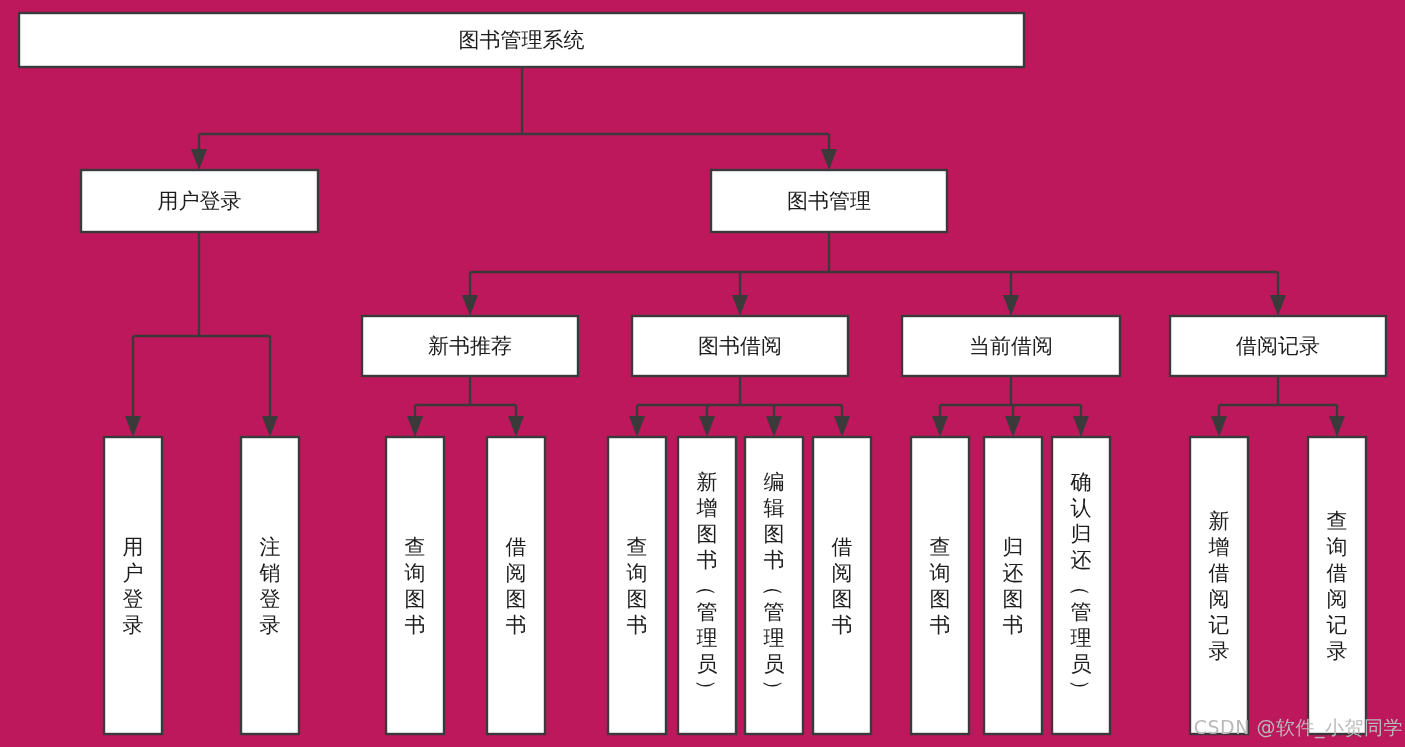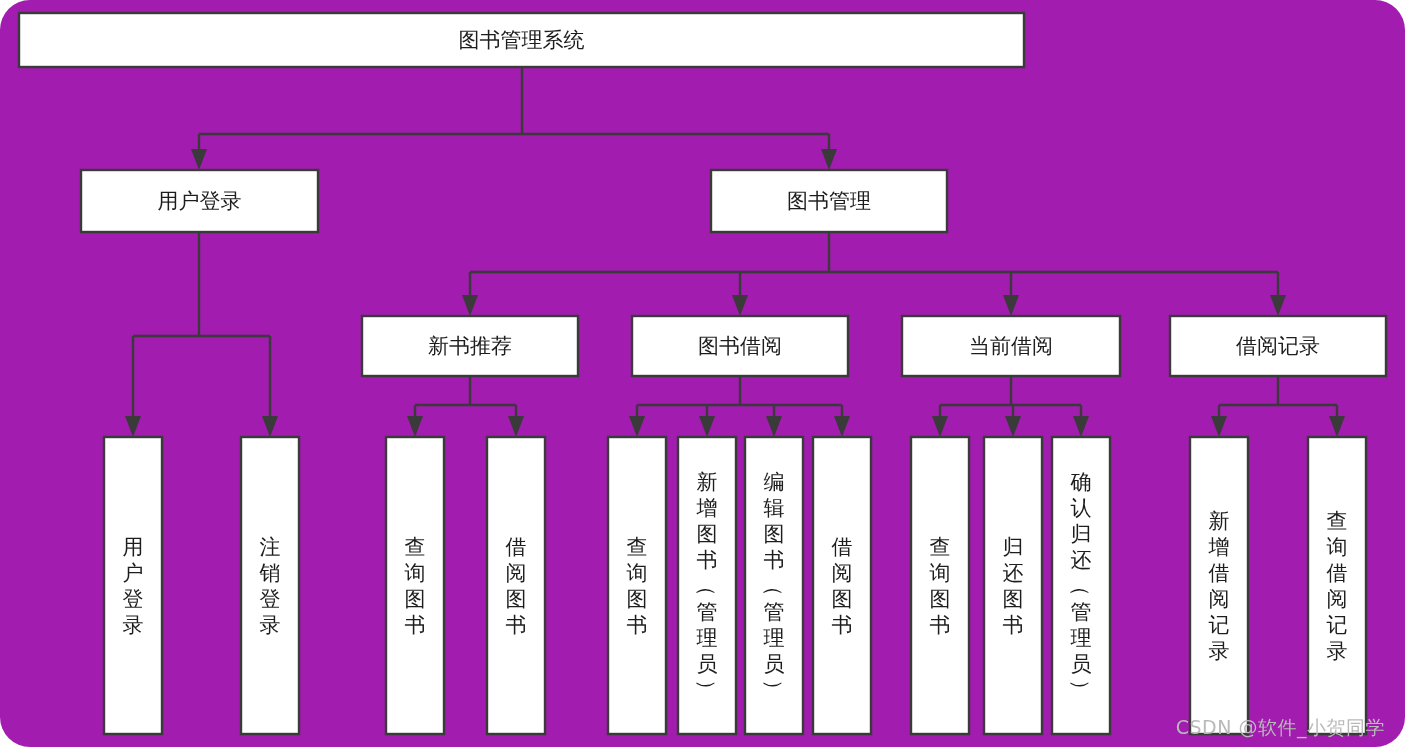--- a/index.html
+++ b/index.html
@@ -11,22 +11,21 @@
   body {
     width: 1405px;
     height: 747px;
     font-family: "DejaVu Sans", "Liberation Sans", sans-serif;
     overflow: hidden;
   }
   #diagram-root {
     position: relative;
     width: 1405px;
     height: 747px;
-    background: #a21caf;
-    border-radius: 30px;
+    background: #be185d;
   }
   svg.diagram-canvas {
     position: absolute;
     left: 0;
     top: 0;
     width: 1405px;
     height: 747px;
     display: block;
   }
   .node-box {
@@ -52,21 +51,21 @@
     stroke-width: 2.4;
     fill: none;
     stroke-linecap: butt;
   }
   .arrow-head {
     fill: #3a3a3a;
     stroke: none;
   }
   .watermark-text {
     position: absolute;
-    right: 20px;
+    right: 2px;
     bottom: 6px;
     font-family: "DejaVu Sans", "Liberation Sans", sans-serif;
     font-size: 19px;
     color: #b9b9b9;
     white-space: nowrap;
     letter-spacing: 0.5px;
     pointer-events: none;
   }
 </style>
 </head>

